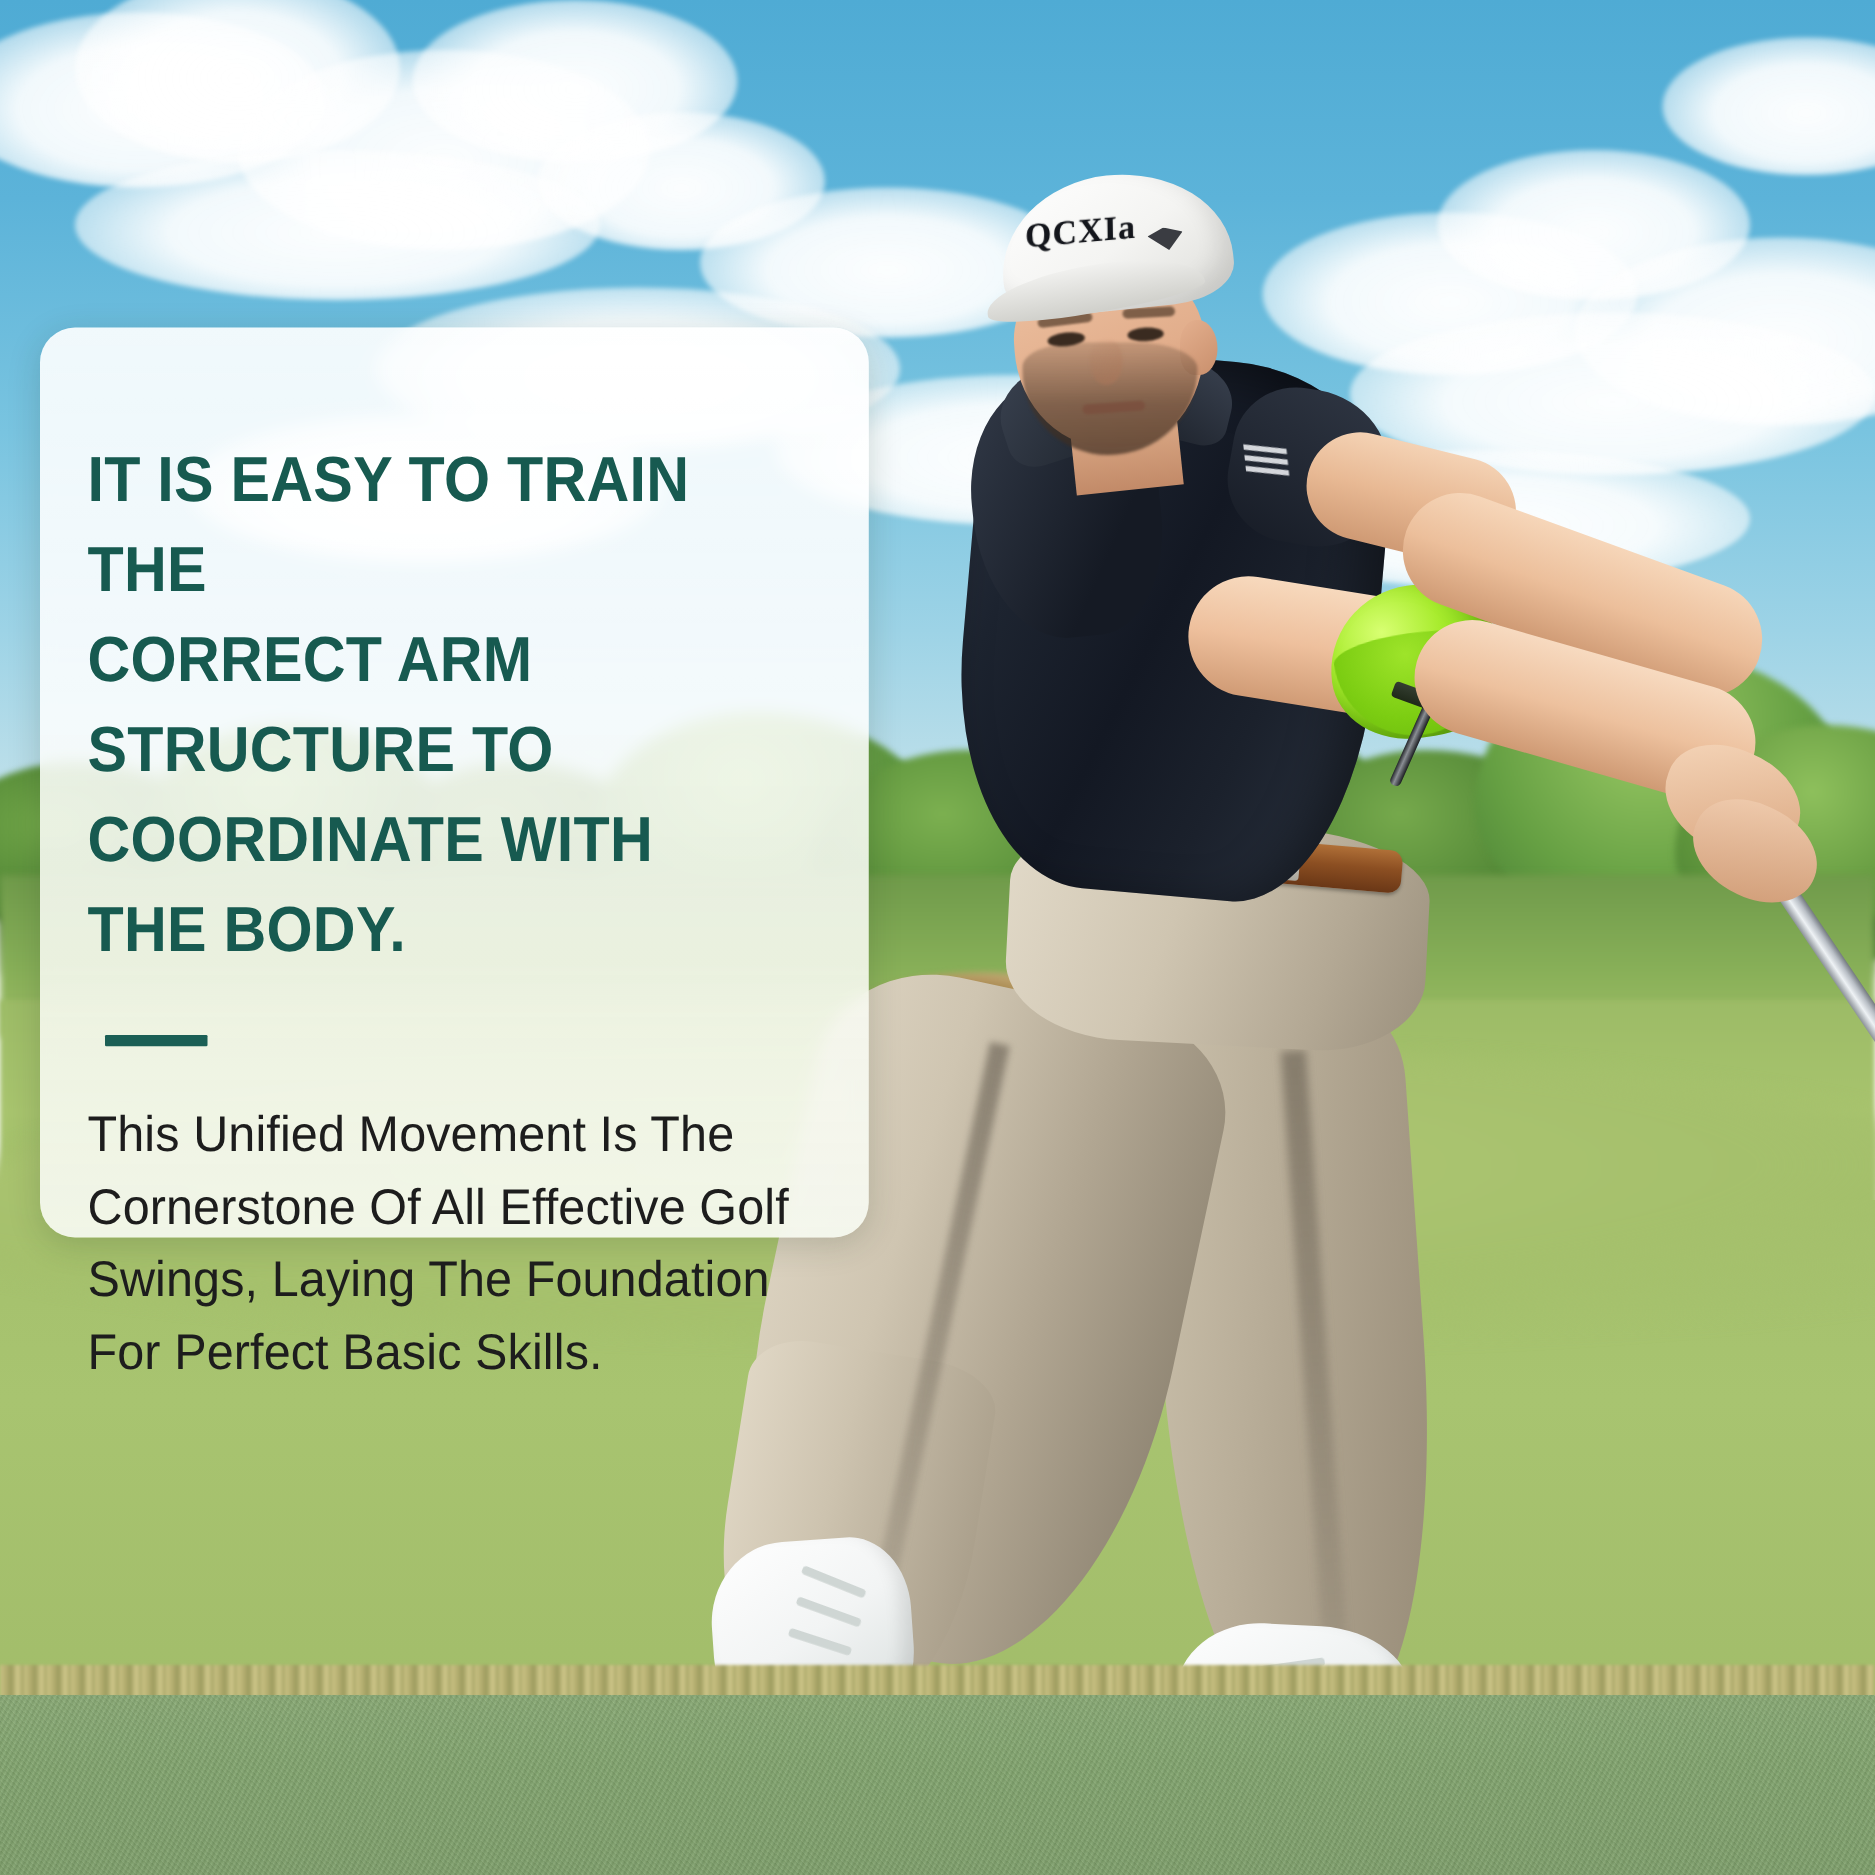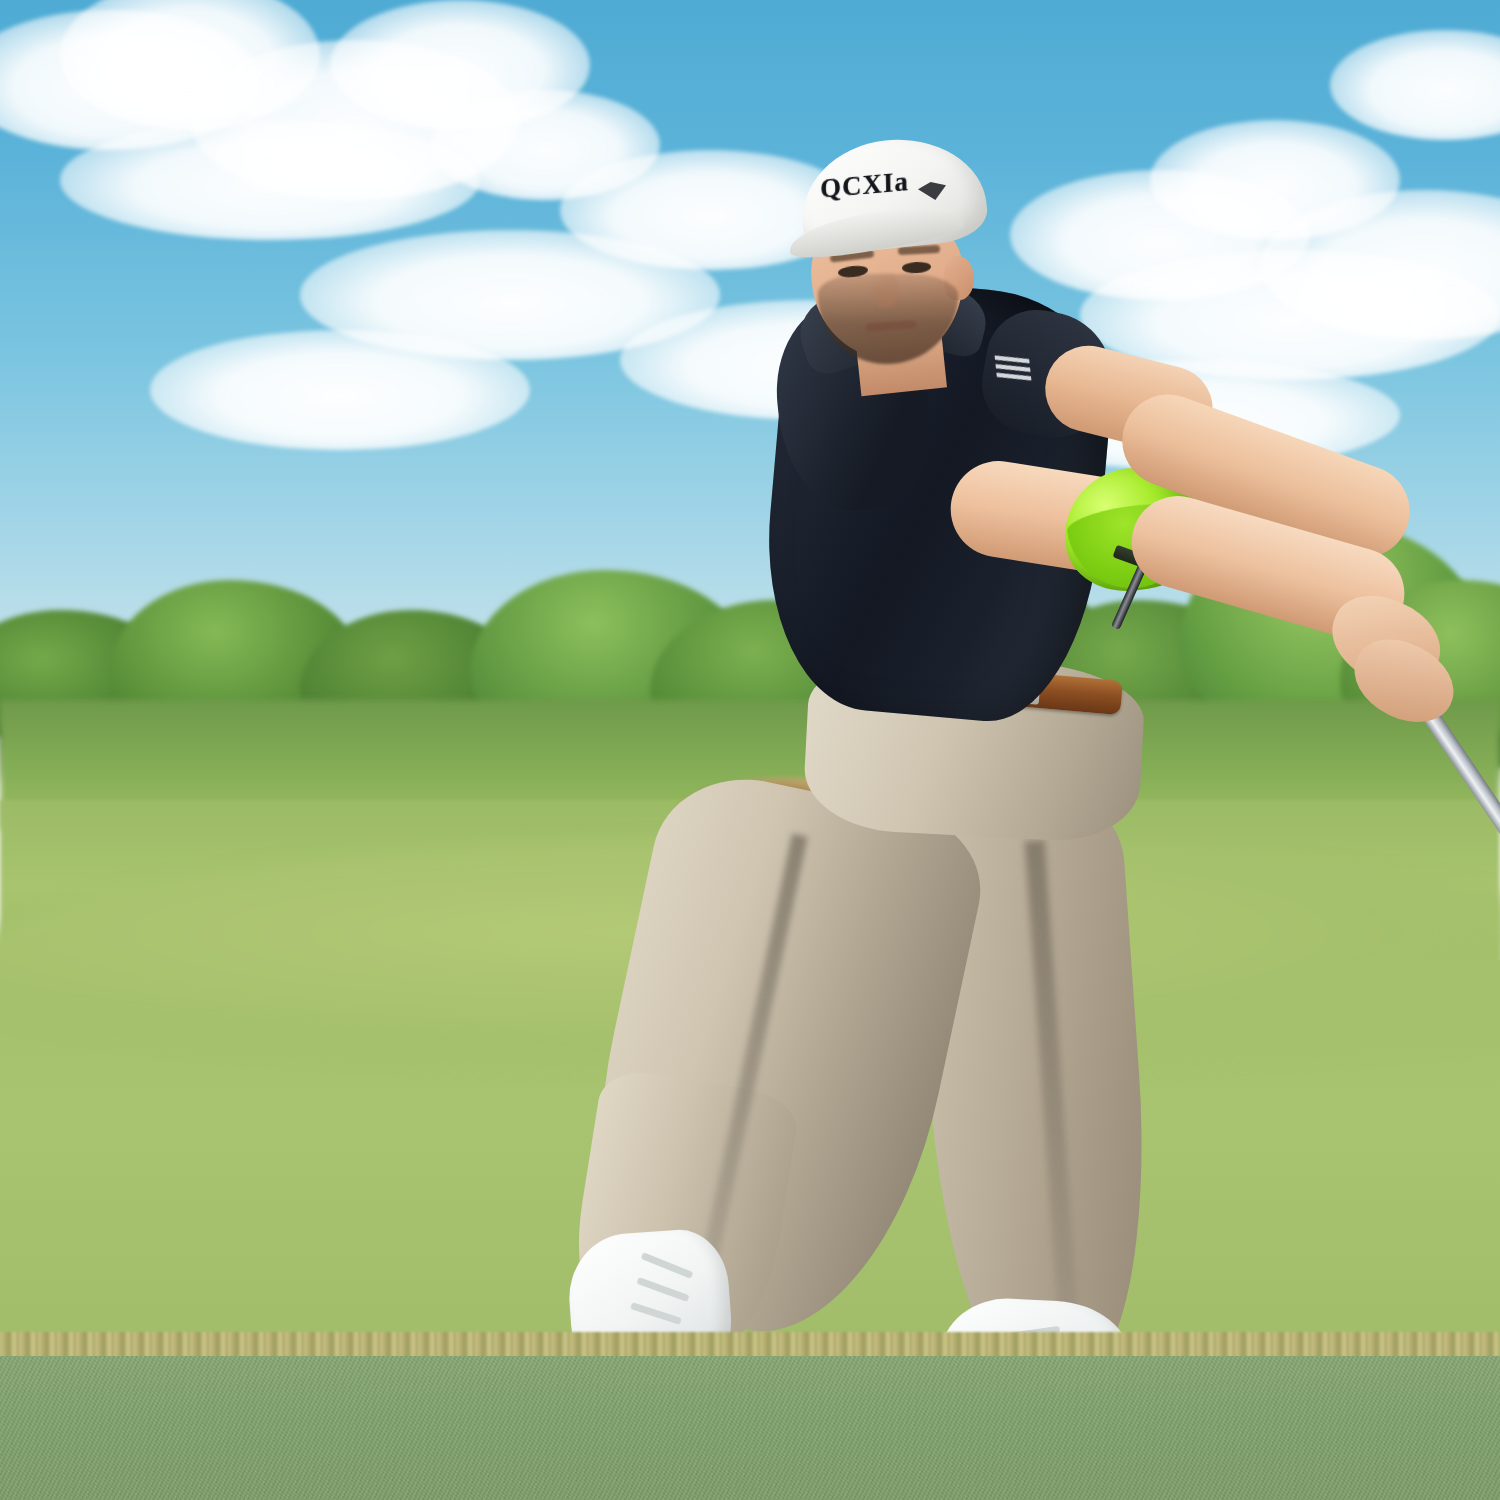--- a/index.html
+++ b/index.html
@@ -589,14 +589,21 @@
     <div class="part shoe-back"></div>
     <div class="part shoe-back-sole"></div>
     <div class="lace" style="left:1000px; top:1330px; width:60px; height:7px; transform:rotate(-8deg);"></div>
     <div class="lace" style="left:1004px; top:1352px; width:58px; height:7px; transform:rotate(-6deg);"></div>
   </div>
 
   <div class="mat-shadow"></div>
   <div class="mat-fringe"></div>
   <div class="mat"></div>
 
+  <div class="card">
+    <h1 class="headline">IT IS EASY TO TRAIN THE
+CORRECT ARM STRUCTURE TO
+COORDINATE WITH THE BODY.</h1>
+    <div class="divider"></div>
+    <p class="body-copy">This Unified Movement Is The Cornerstone Of All Effective Golf Swings, Laying The Foundation For Perfect Basic Skills.</p>
+  </div>
 
 </div>
 
 </body></html>

